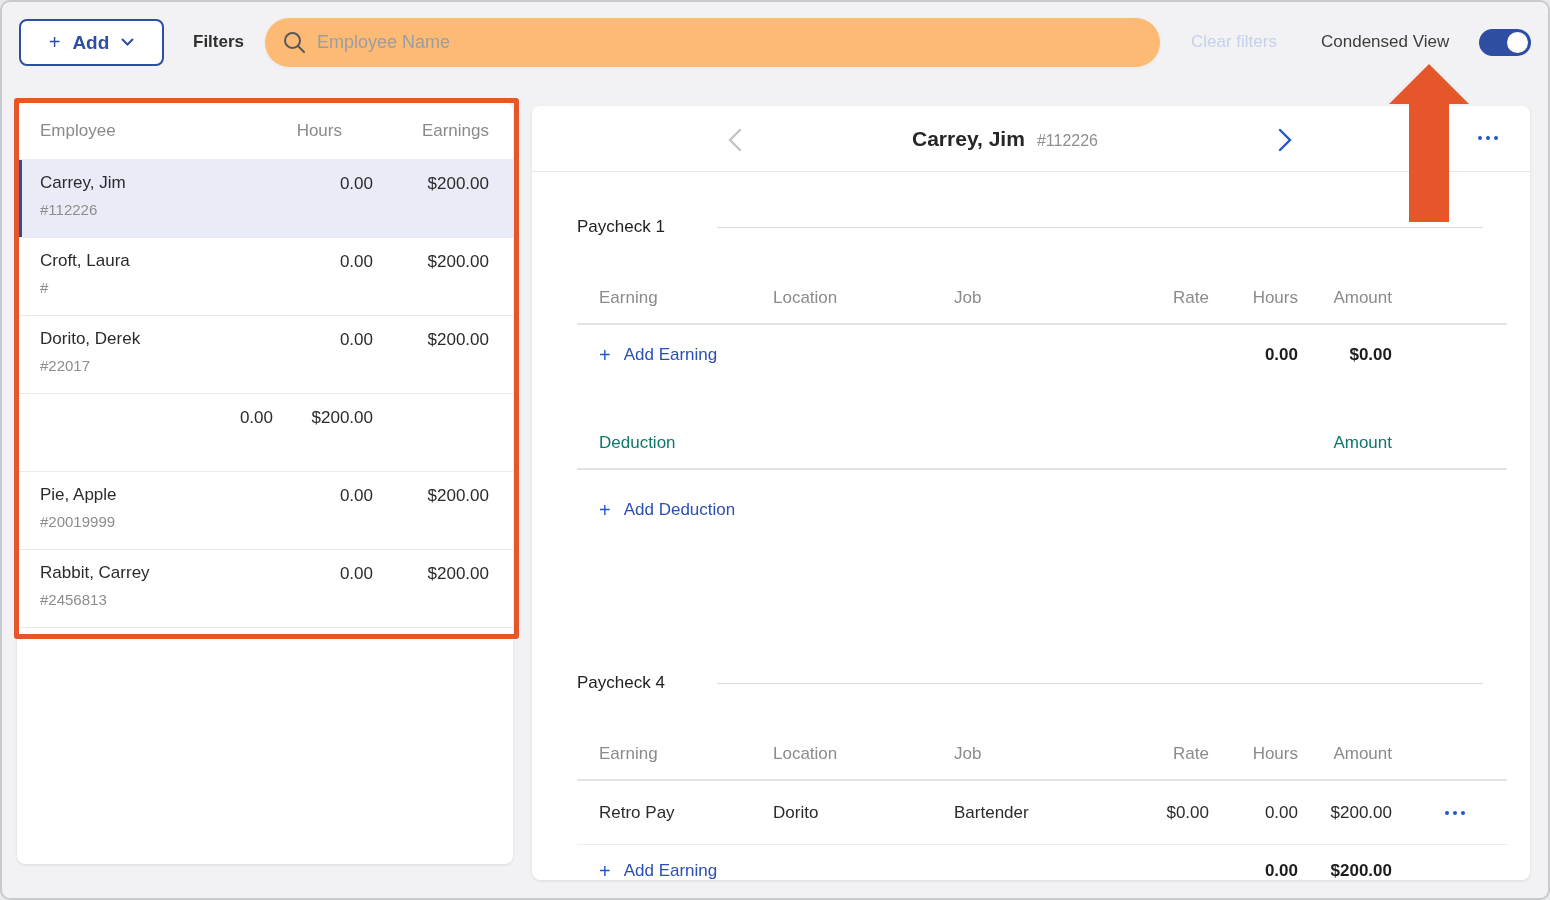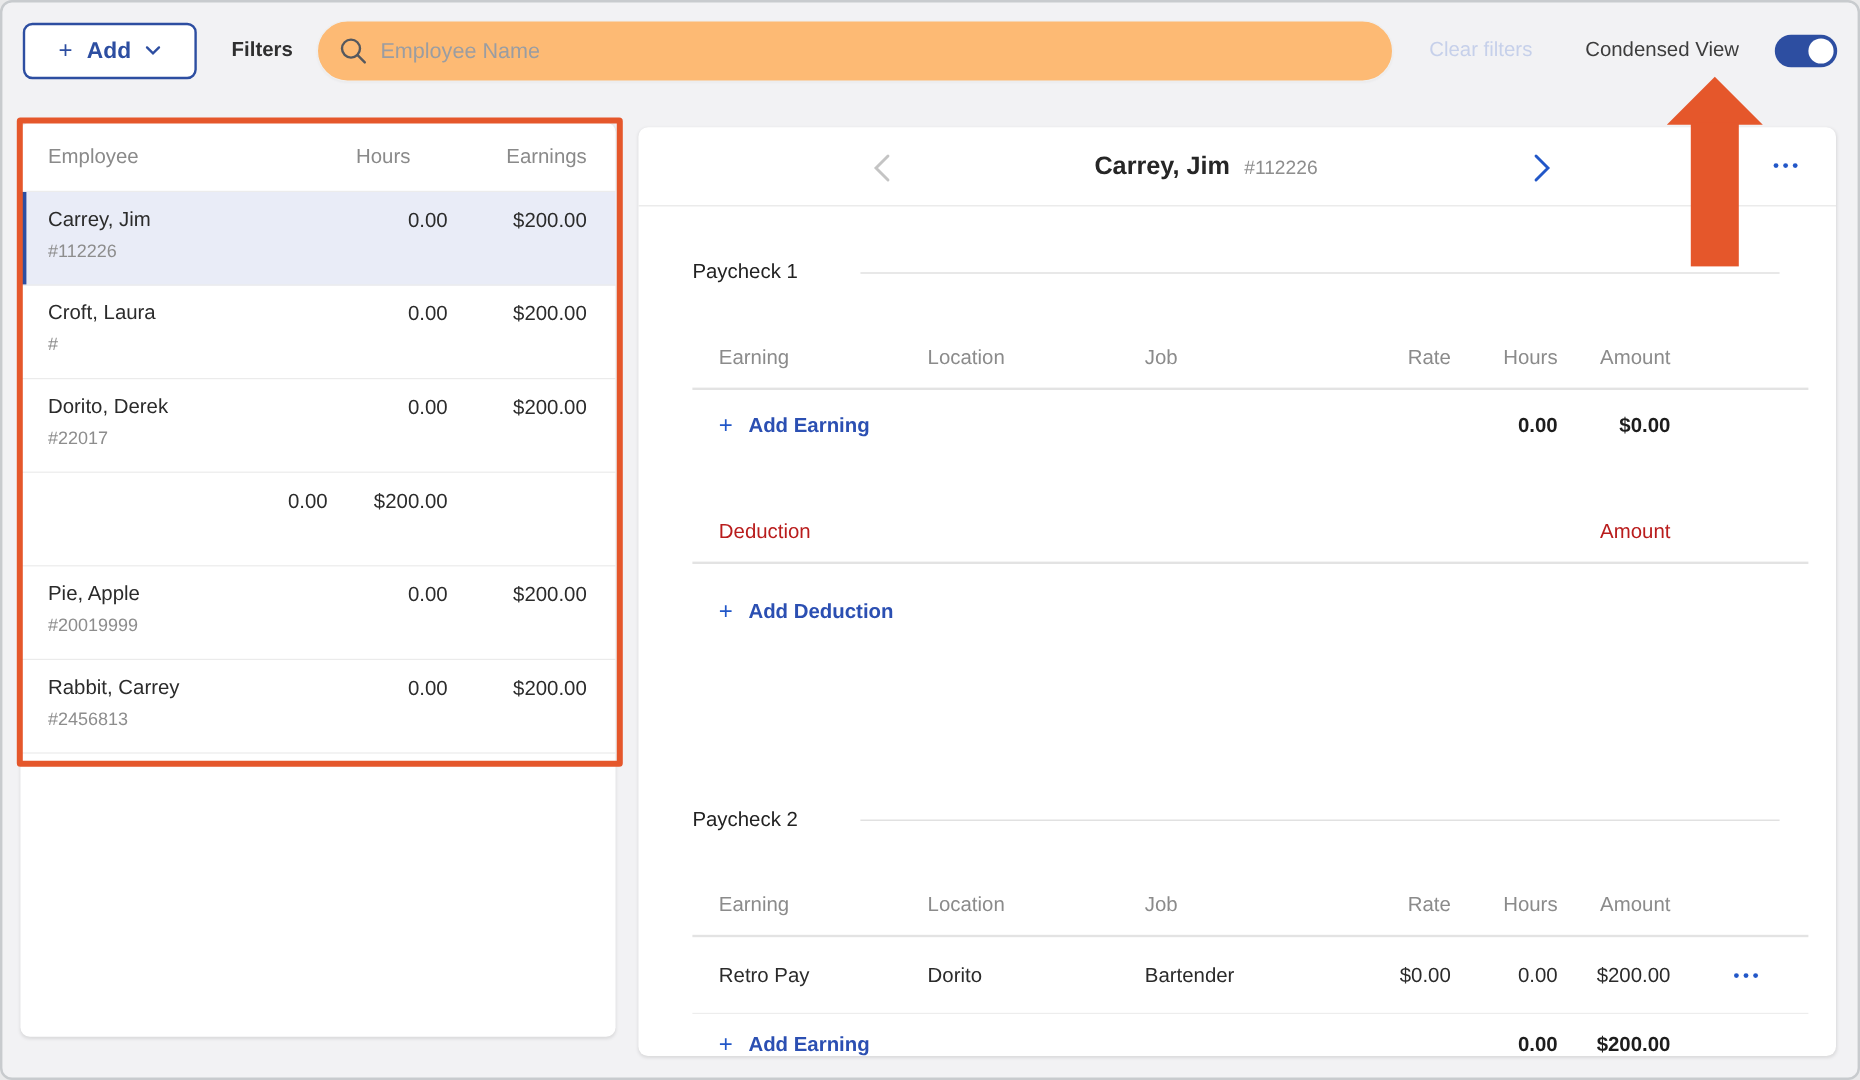--- a/index.html
+++ b/index.html
@@ -101,32 +101,32 @@
   .st-1{ margin-top:40px; }
   .st-2{ margin-top:118px; }
 
   .pay-grid{ display:grid; grid-template-columns:196px 181px 123px 132px 89px 94px 1fr; align-items:center; }
   .pay-grid .c1{ padding-left:22px; }
   .pay-grid .r{ text-align:right; }
   .tbl-header{ margin-top:30px; height:53px; color:#8b8b8b; font-size:17px; border-bottom:2px solid #e3e3e3; }
   .ded-grid{ display:grid; grid-template-columns:1fr 94px 115px; align-items:center; }
   .ded-grid .c1{ padding-left:22px; }
   .ded-grid .r{ text-align:right; }
-  .tbl-header2{ margin-top:32px; height:53px; color:#b91c1c; font-size:17px; border-bottom:2px solid #e3e3e3; }
+  .tbl-header2{ margin-top:32px; height:53px; color:#0f766e; font-size:17px; border-bottom:2px solid #e3e3e3; }
 
   .data-row{ height:64px; font-size:17px; color:#2b2b2b; border-bottom:1px solid #ededed; }
   .row-dots{ justify-content:flex-end; padding-right:42px; }
 
   .add-row{ height:60px; }
   .add-row.short{ height:52px; }
   .add-row.tall{ height:80px; }
   .add-grid{ display:grid; grid-template-columns:632px 89px 94px 1fr; align-items:center; }
   .add-link{ display:inline-flex; align-items:center; gap:13px; padding-left:22px; cursor:pointer; }
   .add-link .plus{ color:var(--chevron-blue,#2257C8); font-size:20px; font-weight:400; }
-  .add-link .txt{ color:var(--link-blue,#2B4FB2); font-size:17px; font-weight:700; }
+  .add-link .txt{ color:var(--link-blue,#2B4FB2); font-size:17px; font-weight:400; }
   .tot{ text-align:right; font-size:17px; font-weight:700; color:#1d1d1d; }
 </style>
 </head>
 <body>
 
 <div class="window">
 
   <div class="add-btn">
     <span class="plus">+</span>
     <span class="lbl">Add</span>
@@ -260,21 +260,21 @@
         <span class="add-link">
           <span class="plus">+</span>
           <span class="txt">Add Deduction</span>
         </span>
         <span></span>
           <span></span>
           <span></span>
       </div>
 
       <div class="section-title st-2">
-        <span class="t">Paycheck 2</span>
+        <span class="t">Paycheck 4</span>
         <span class="rule"></span>
       </div>
 
       <div class="pay-grid tbl-header">
         <span class="c1">Earning</span>
         <span>Location</span>
         <span>Job</span>
         <span class="r">Rate</span>
         <span class="r">Hours</span>
         <span class="r">Amount</span>

